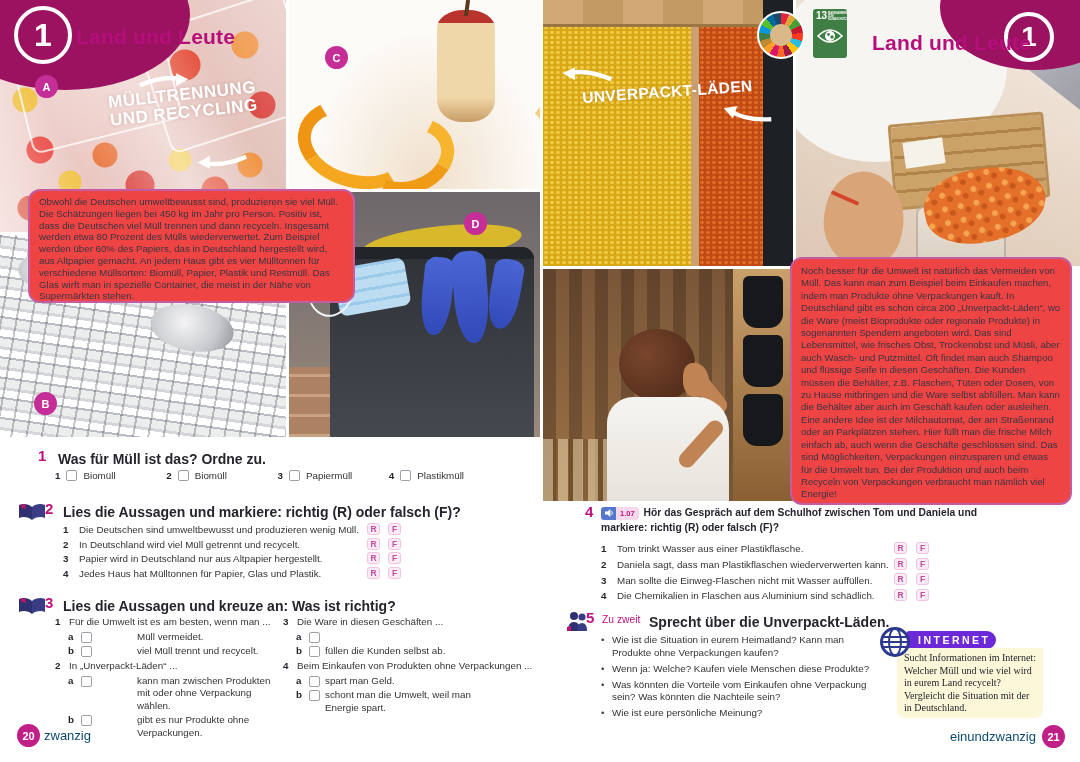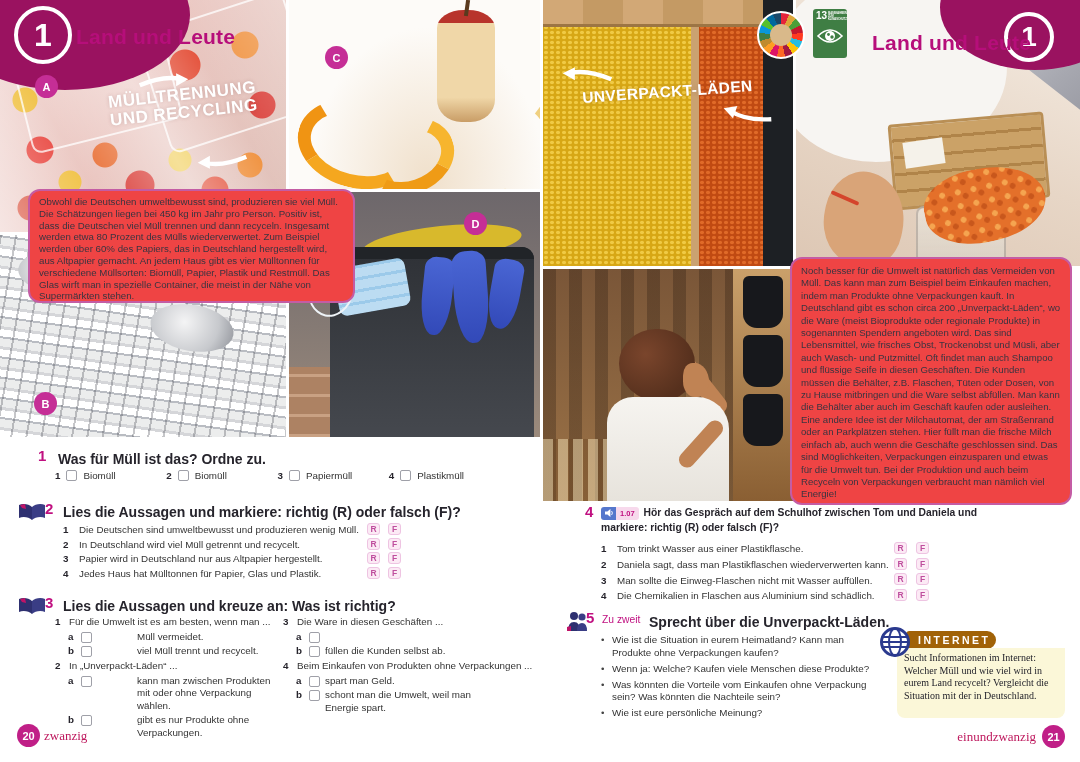--- a/index.html
+++ b/index.html
@@ -188,32 +188,32 @@
   .audio-num{height:13px;background:#f7d9ec;color:#c01080;font-size:7.5px;font-weight:700;
     padding:0 4px;border-radius:0 3px 3px 0;display:inline-flex;align-items:center;}
 
   .tag-pair{position:absolute;left:602px;top:614px;color:#c01080;font-weight:400;font-size:10.3px;}
   .ex5-title{left:649px;top:614px;}
   .bullets{position:absolute;left:601px;top:634px;width:282px;}
   .bullet-item{display:flex;gap:5px;font-size:9.8px;line-height:12.6px;color:#333;margin-bottom:3.5px;}
   .bullet-item .dot{color:#444;flex:none;width:6px;}
 
   
-  .inet-banner{position:absolute;left:906px;top:631px;width:90px;height:18px;background:#a16207;border-radius:4px 10px 10px 4px;
+  .inet-banner{position:absolute;left:906px;top:631px;width:90px;height:18px;background:#6d28d9;border-radius:4px 10px 10px 4px;
     color:#fff;font-weight:700;font-size:10.5px;letter-spacing:2.5px;display:flex;align-items:center;padding-left:12px;box-sizing:border-box;}
-  .inet-box{position:absolute;left:897px;top:648px;width:168px;height:70px;background:#fbf7d8;border-radius:0 0 8px 8px;
+  .inet-box{position:absolute;left:897px;top:648px;width:146px;height:70px;background:#fbf7d8;border-radius:0 0 8px 8px;
     font-family:"Liberation Serif",serif;font-size:10px;line-height:12.6px;color:#1d1d26;padding:4px 7px;box-sizing:border-box;}
   .globe{position:absolute;left:879px;top:626px;}
 
   
   .page-num{position:absolute;width:23px;height:23px;border-radius:50%;background:#c01f87;color:#fff;
     font-weight:700;font-size:11px;display:flex;align-items:center;justify-content:center;}
   .pn-left{left:17px;top:724px;}
   .pn-right{left:1042px;top:725px;}
-  .page-word{position:absolute;font-family:Liberation Serif, serif;font-size:13px;color:#be185d;}
+  .page-word{position:absolute;font-family:Liberation Sans, sans-serif;font-size:13px;color:#0c4a6e;}
   .pw-left{left:44px;top:728px;}
   .pw-right{left:938px;top:729px;width:98px;text-align:right;}
 </style>
 </head>
 <body>
 
 <div class="spread">
 
   <div class="photo photo-a">
     <div class="sheen"></div>

